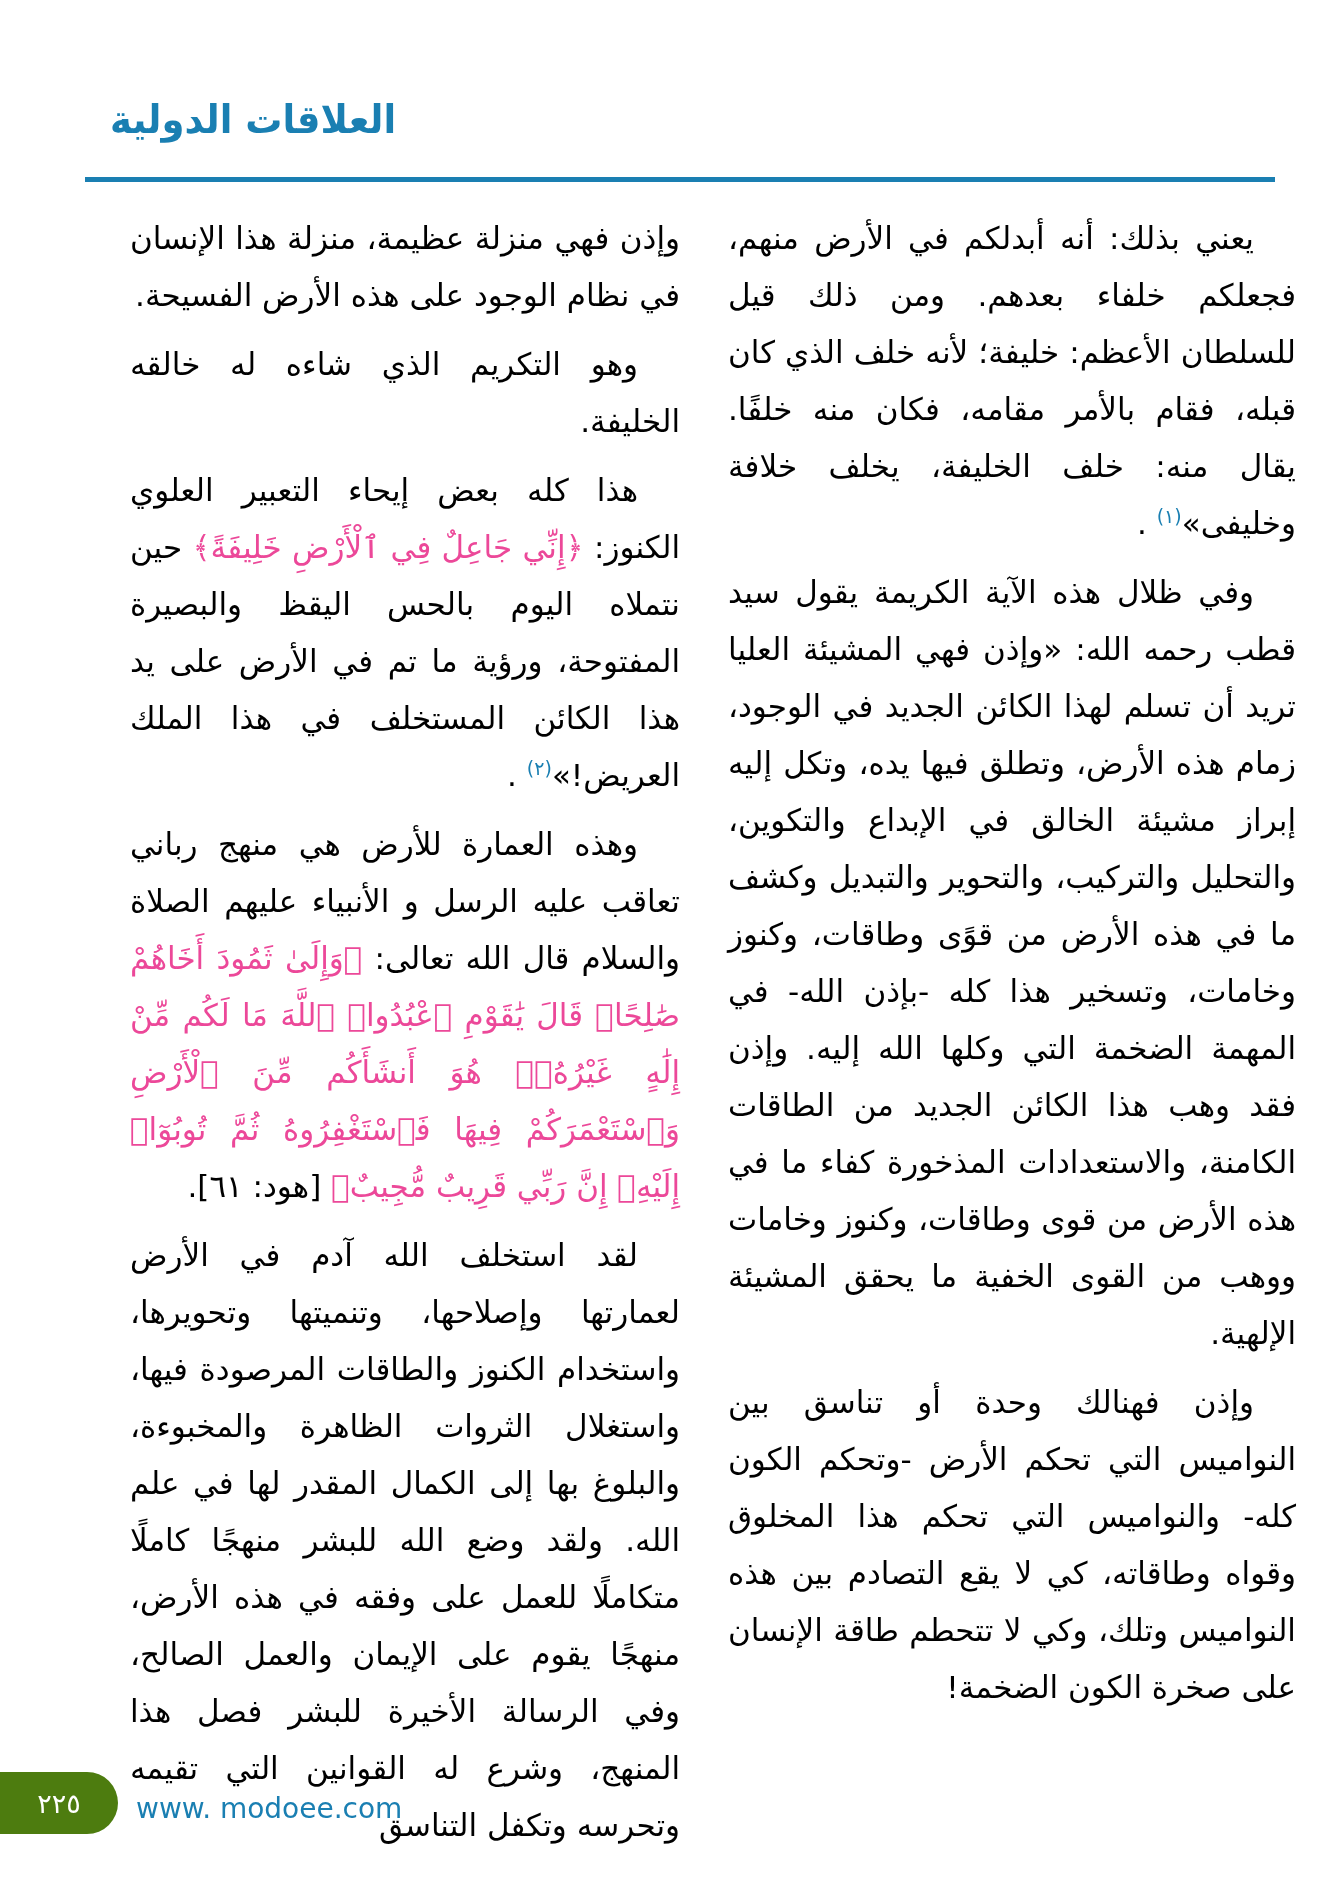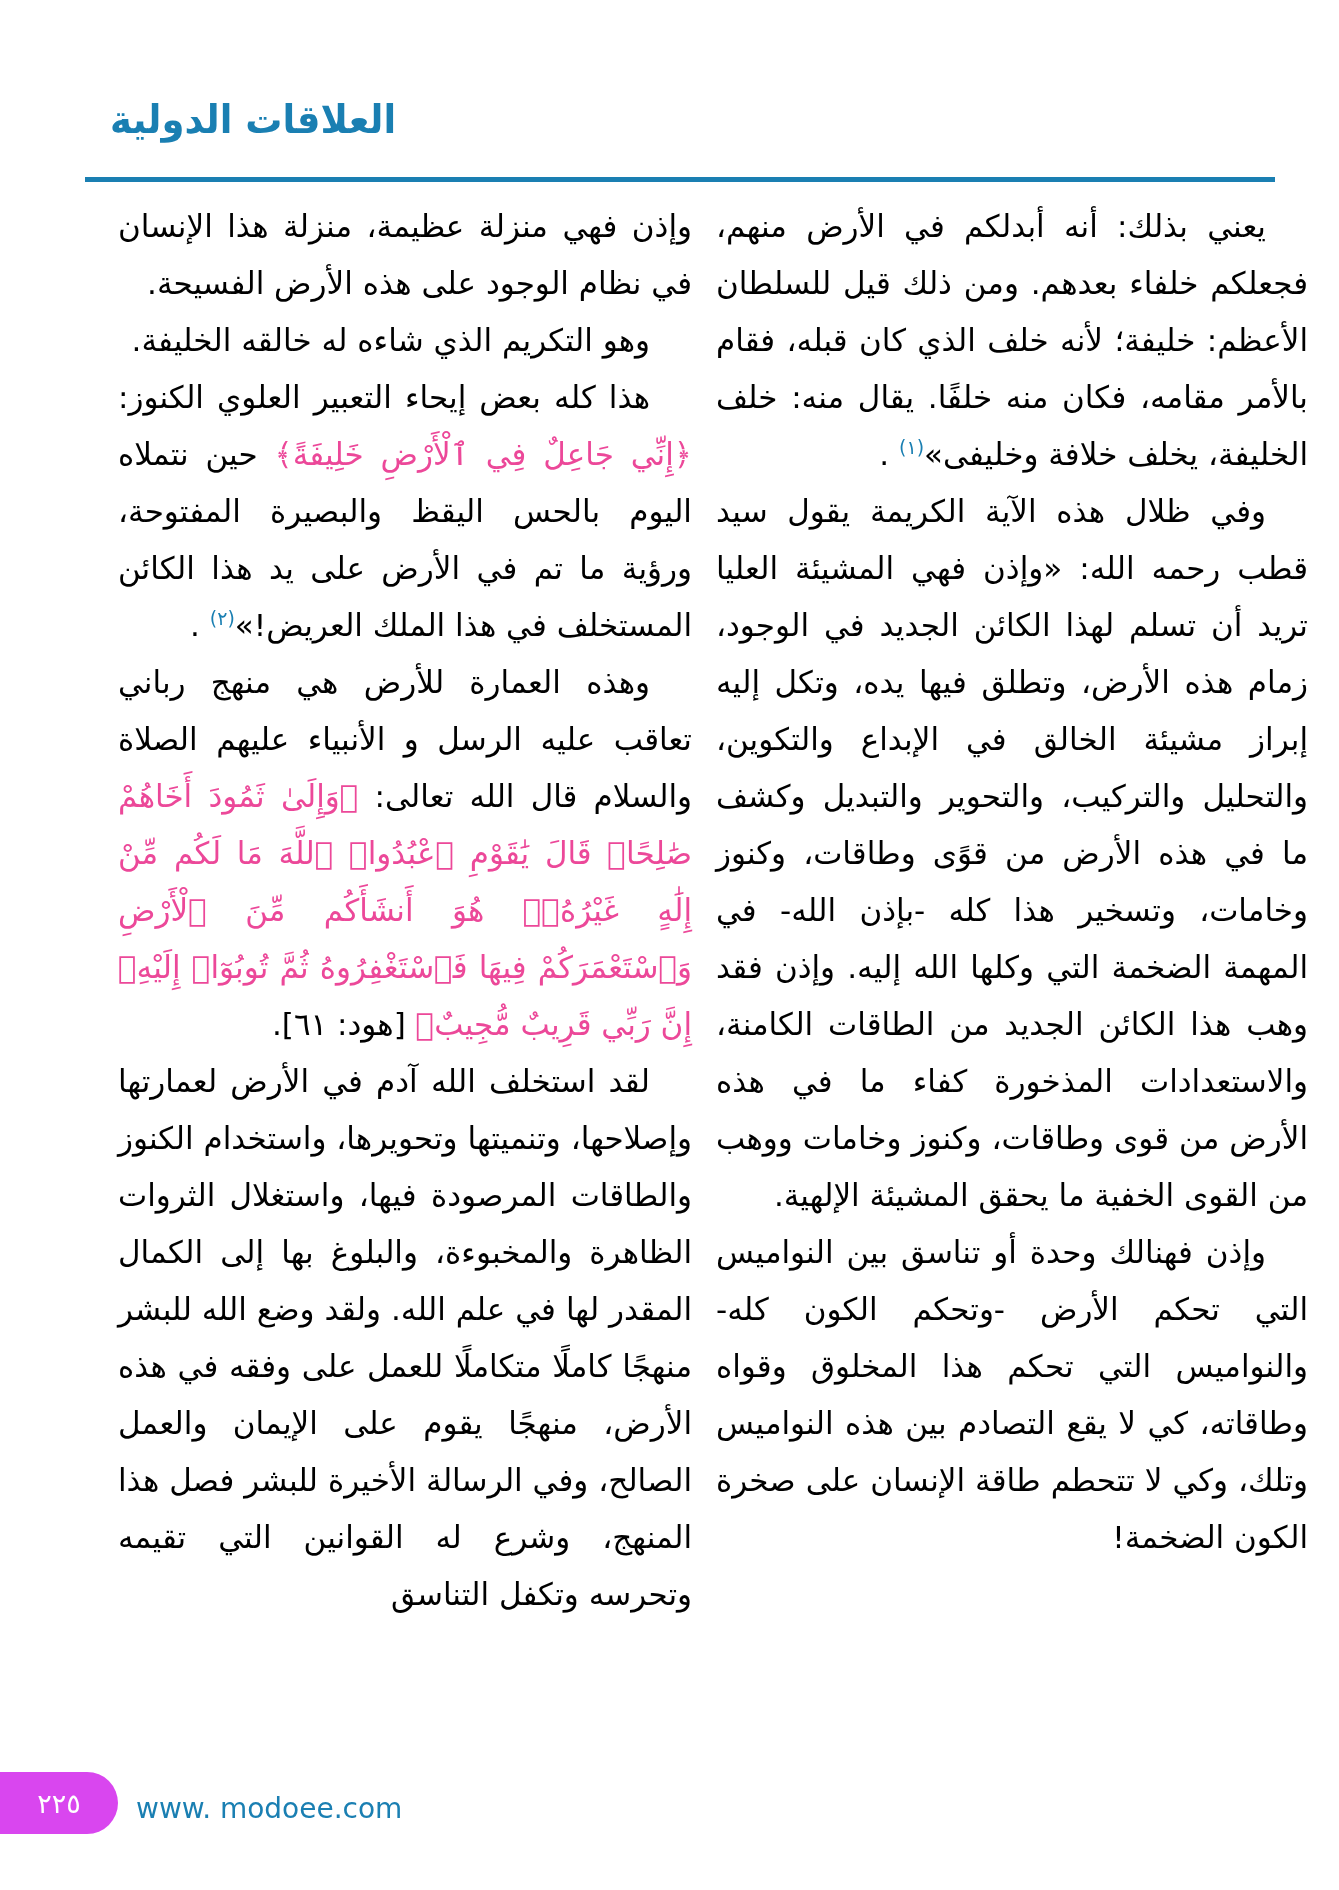--- a/index.html
+++ b/index.html
@@ -37,21 +37,21 @@
     gap:24px;
   }
   .col{
     font-size:31px;
     line-height:57px;
     text-align:justify;
     color:#000;
   }
   .col-right{width:592px;}
   .col-left{width:574px;}
-  .para{margin:0;text-indent:42px;}
+  .para{margin:12px;text-indent:42px;}
   .para.no-indent{text-indent:0;}
   .quran{color:#ec4899;}
   sup.fnref{
     color:#1a7fb2;
     font-size:19px;
     line-height:0;
     vertical-align:super;
   }
   .footnote{
     position:absolute;
@@ -68,21 +68,21 @@
   .footnote-right{top:1697px;right:64px;width:592px;}
   .footnote-right .fn-rule{margin-right:128px;}
   .footnote-right .fn-line{padding-right:146px;}
   .footnote-left{top:1697px;left:85px;width:574px;}
   .footnote-left .fn-rule{margin-right:46px;}
   .footnote-left .fn-line{padding-right:48px;}
   .page-badge{
     position:absolute;
     left:0;top:1772px;
     width:118px;height:62px;
-    background:#d946ef;
+    background:#4d7c0f;
     border-radius:0 31px 31px 0;
     display:flex;align-items:center;justify-content:center;
     color:#ffffff;
     font-size:27px;
     letter-spacing:5px;
   }
   .website{
     position:absolute;
     left:130px;top:1792px;
     color:#1a7fb2;

